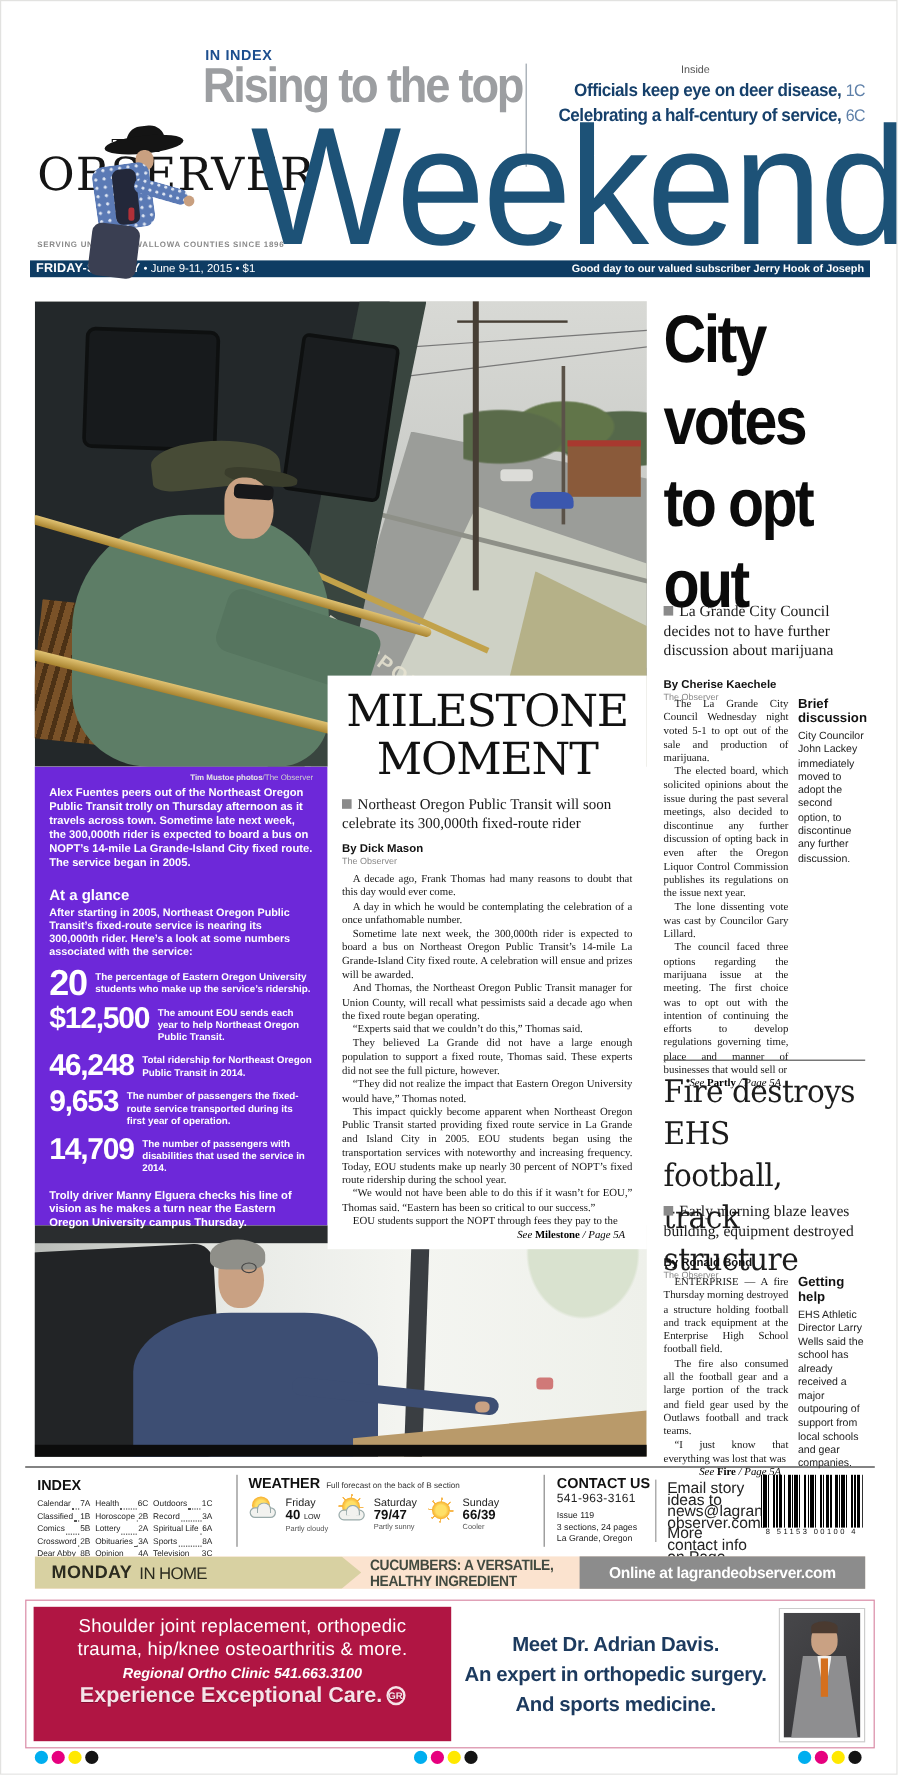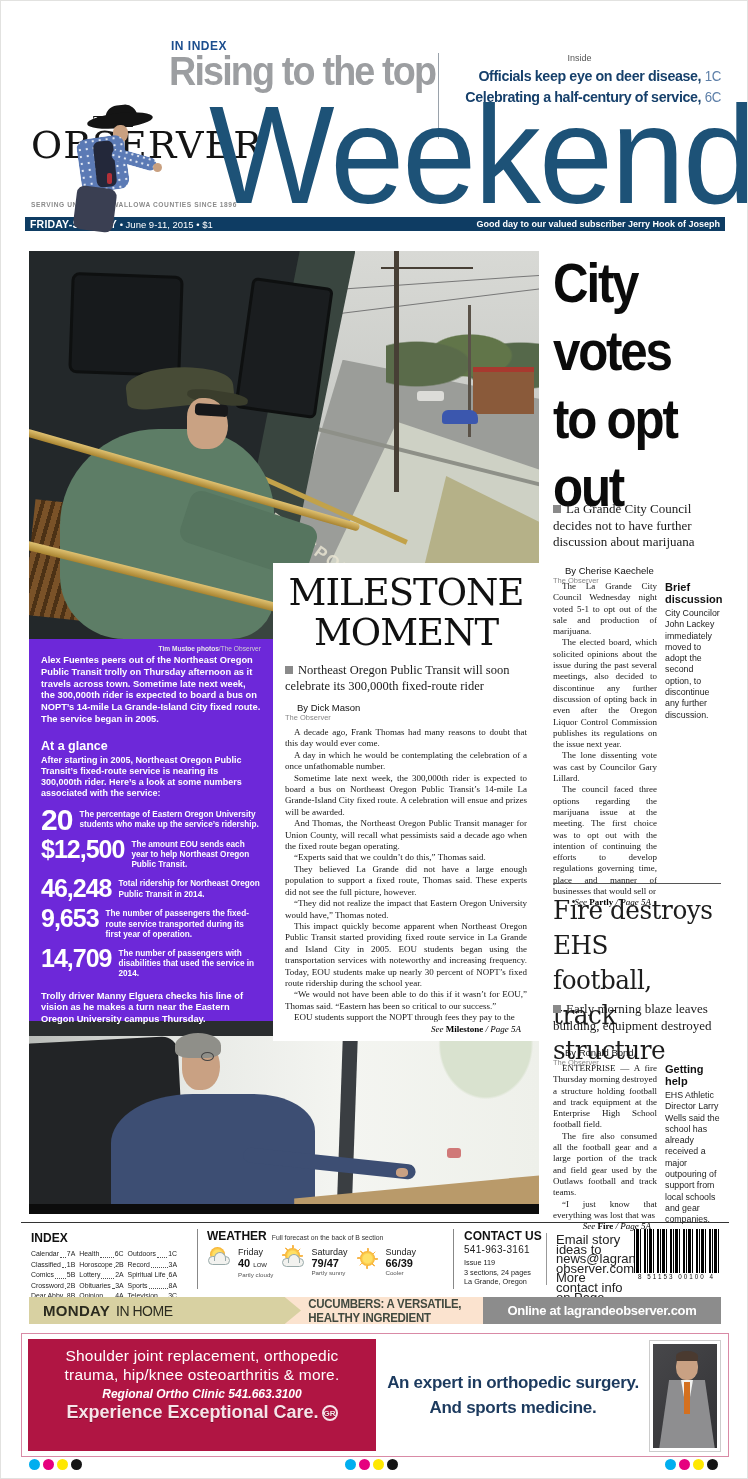--- a/index.html
+++ b/index.html
@@ -106,21 +106,21 @@
   .stat:first-child .stat-num { font-size:30px; }
   .stat-desc { font-size:8.2px; font-weight:bold; line-height:10.2px; padding-top:2px; }
   .caption2 { margin-top:11px; font-size:9.3px; font-weight:bold; line-height:11.8px; }
 
   
   .milestone { left:272px; top:562px; width:266px; height:478px; background:#fff; z-index:4; padding:10px 12px 6px; }
   .ms-title { font-family:"DejaVu Serif", serif; font-size:37px; line-height:40px; text-align:center; color:#111; letter-spacing:-1px; }
   .subhead { font-family:"Liberation Serif", serif; font-size:12.5px; line-height:16px; color:#1a1a1a; margin-top:9px; }
   .subhead .sq, .subhead-sm .sq { display:inline-block; width:8px; height:8px; background:#8a8a8a; margin-right:5px; }
   .byline { margin-top:8px; }
-  .byline .by { font-size:9.5px; font-weight:normal; color:#111;margin-left:12px; }
+  .byline .by { font-size:9.5px; font-weight:bold; color:#111; }
   .byline .org { font-size:7.5px; color:#888; line-height:9px; }
   .body-serif { font-family:"Liberation Serif", serif; color:#161616; text-align:justify; }
   .ms-body { margin-top:5px; font-size:9px; line-height:11.4px; overflow:hidden; max-height:348px; }
   .ms-body p, .col-body p { text-indent:9px; }
   .see-line { font-family:"Liberation Serif", serif; font-size:9px; text-align:right; padding-right:6px; }
   .see-line .it { font-style:italic; }
   .see-line b { font-style:normal; }
 
   
   .right-col { left:552px; top:248px; width:168px; }
@@ -571,20 +571,21 @@
   </div>
 
   <div class="abs ad">
     <div class="ad-left">
       <div class="ad-l1">Shoulder joint replacement, orthopedic</div>
       <div class="ad-l1">trauma, hip/knee osteoarthritis &amp; more.</div>
       <div class="ad-l2">Regional Ortho Clinic 541.663.3100</div>
       <div class="ad-slogan"><span>Experience Exceptional Care.</span><span class="ad-gr">GR</span></div>
     </div>
     <div class="ad-right">
+      <div class="ad-r">Meet Dr. Adrian Davis.</div>
       <div class="ad-r">An expert in orthopedic surgery.</div>
       <div class="ad-r">And sports medicine.</div>
     </div>
     <div class="ad-photo">
       <div class="doc-suit"></div>
       <div class="doc-shirt"></div>
       <div class="doc-tie"></div>
       <div class="doc-head"></div>
       <div class="doc-hair"></div>
     </div>

